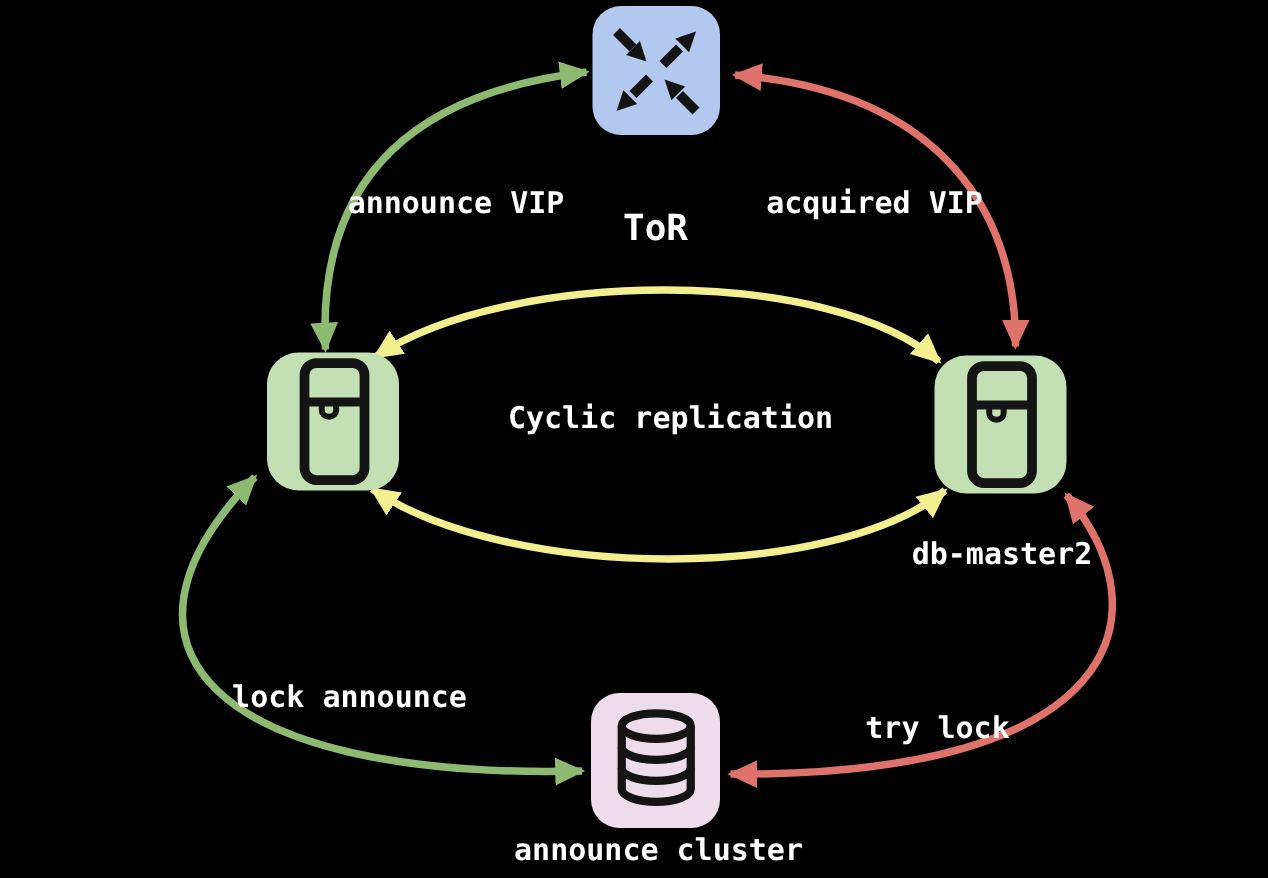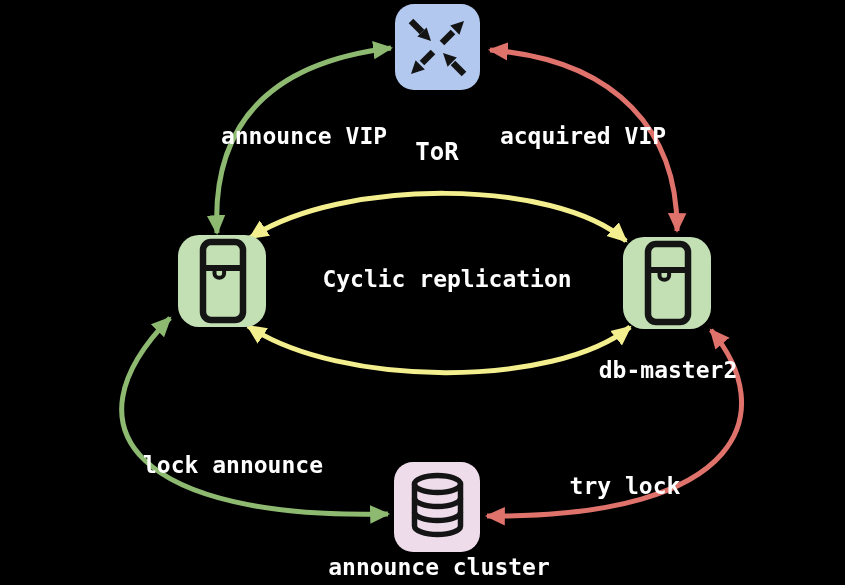--- a/index.html
+++ b/index.html
@@ -19,21 +19,21 @@
   .head-yellow{fill:var(--arrow-yellow,#f4ef8e);}
   .node{position:absolute;display:flex;align-items:center;justify-content:center;}
   .node-tor{left:395px;top:4px;width:85px;height:86px;border-radius:19px;background:var(--node-blue,#b2c8ee);}
   .node-db1{left:178px;top:235px;width:88px;height:92px;border-radius:21px;background:var(--node-green,#c3e0b5);}
   .node-db2{left:623px;top:237px;width:88px;height:92px;border-radius:21px;background:var(--node-green,#c3e0b5);}
   .node-zk{left:394px;top:462px;width:86px;height:90px;border-radius:19px;background:var(--node-pink,#eedcea);}
   .icon-stroke{stroke:var(--icon-ink,#141414);fill:none;}
   .icon-fill{fill:var(--icon-ink,#141414);}
   .lbl{
     position:absolute;transform:translateX(-50%);
-    color:var(--text,#fff);font-weight:bold;font-size:23px;line-height:1.1;
+    color:var(--text,#fff);font-weight:bold;font-size:20px;line-height:1.1;
     white-space:nowrap;
   }
   .lbl-tor{left:437px;top:95px;font-size:24px;margin-top:44px;}
   .lbl-db1{left:219px;top:358px;}
   .lbl-db2{left:668px;top:358px;}
   .lbl-zk{left:439px;top:555px;}
   .lbl-announce{left:304px;top:124px;}
   .lbl-withdraw{left:583px;top:124px;}
   .lbl-cyclic{left:447px;top:267px;}
   .lbl-lock{left:233px;top:453px;}

